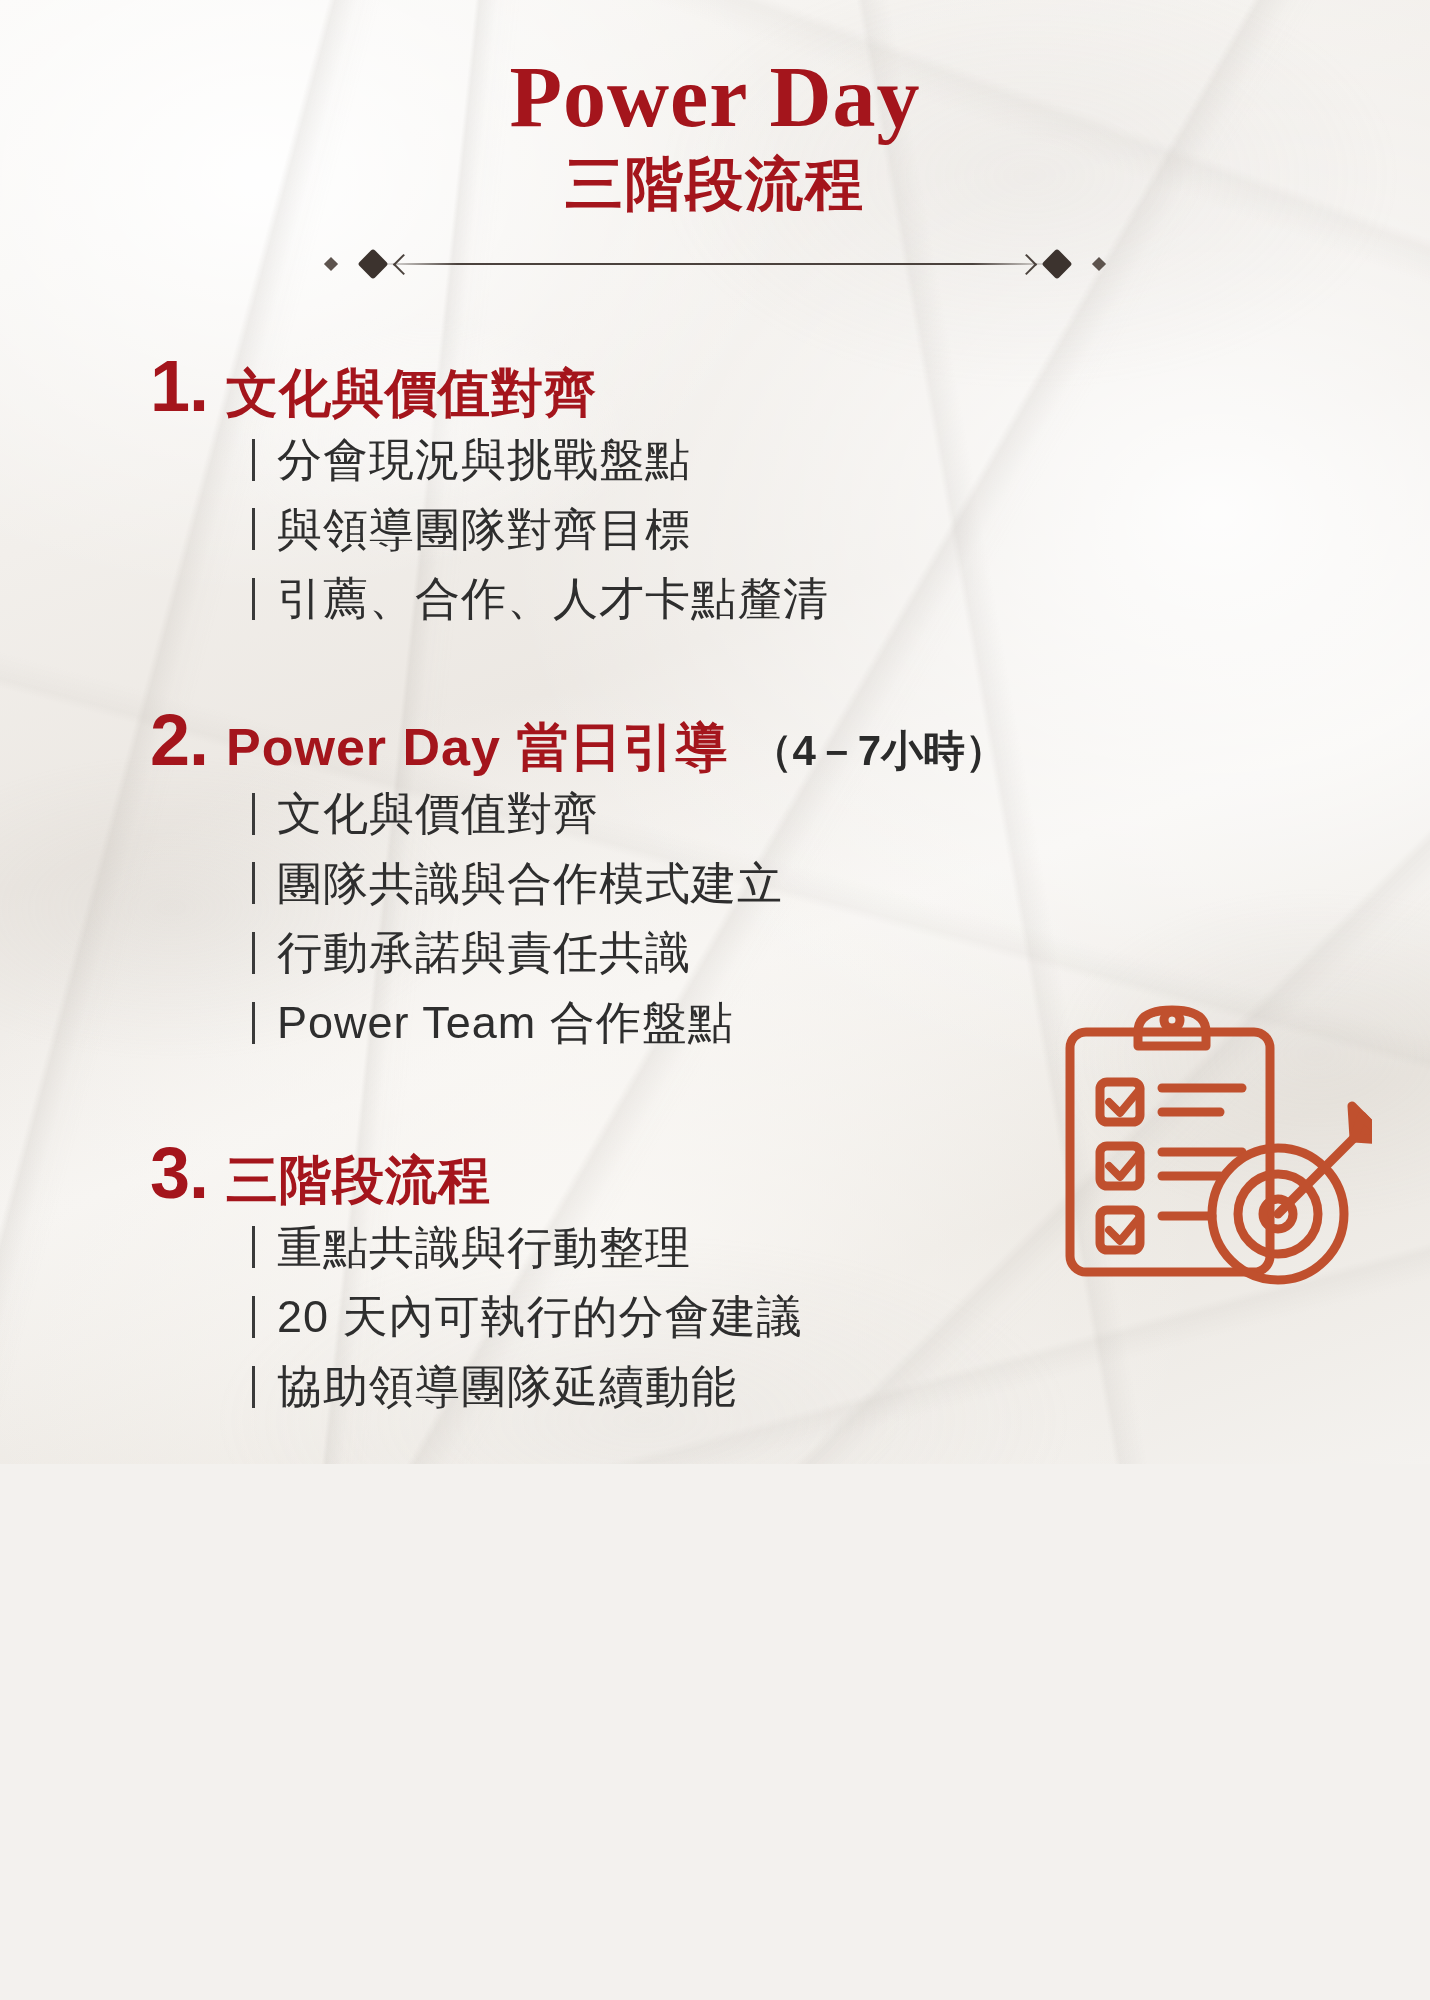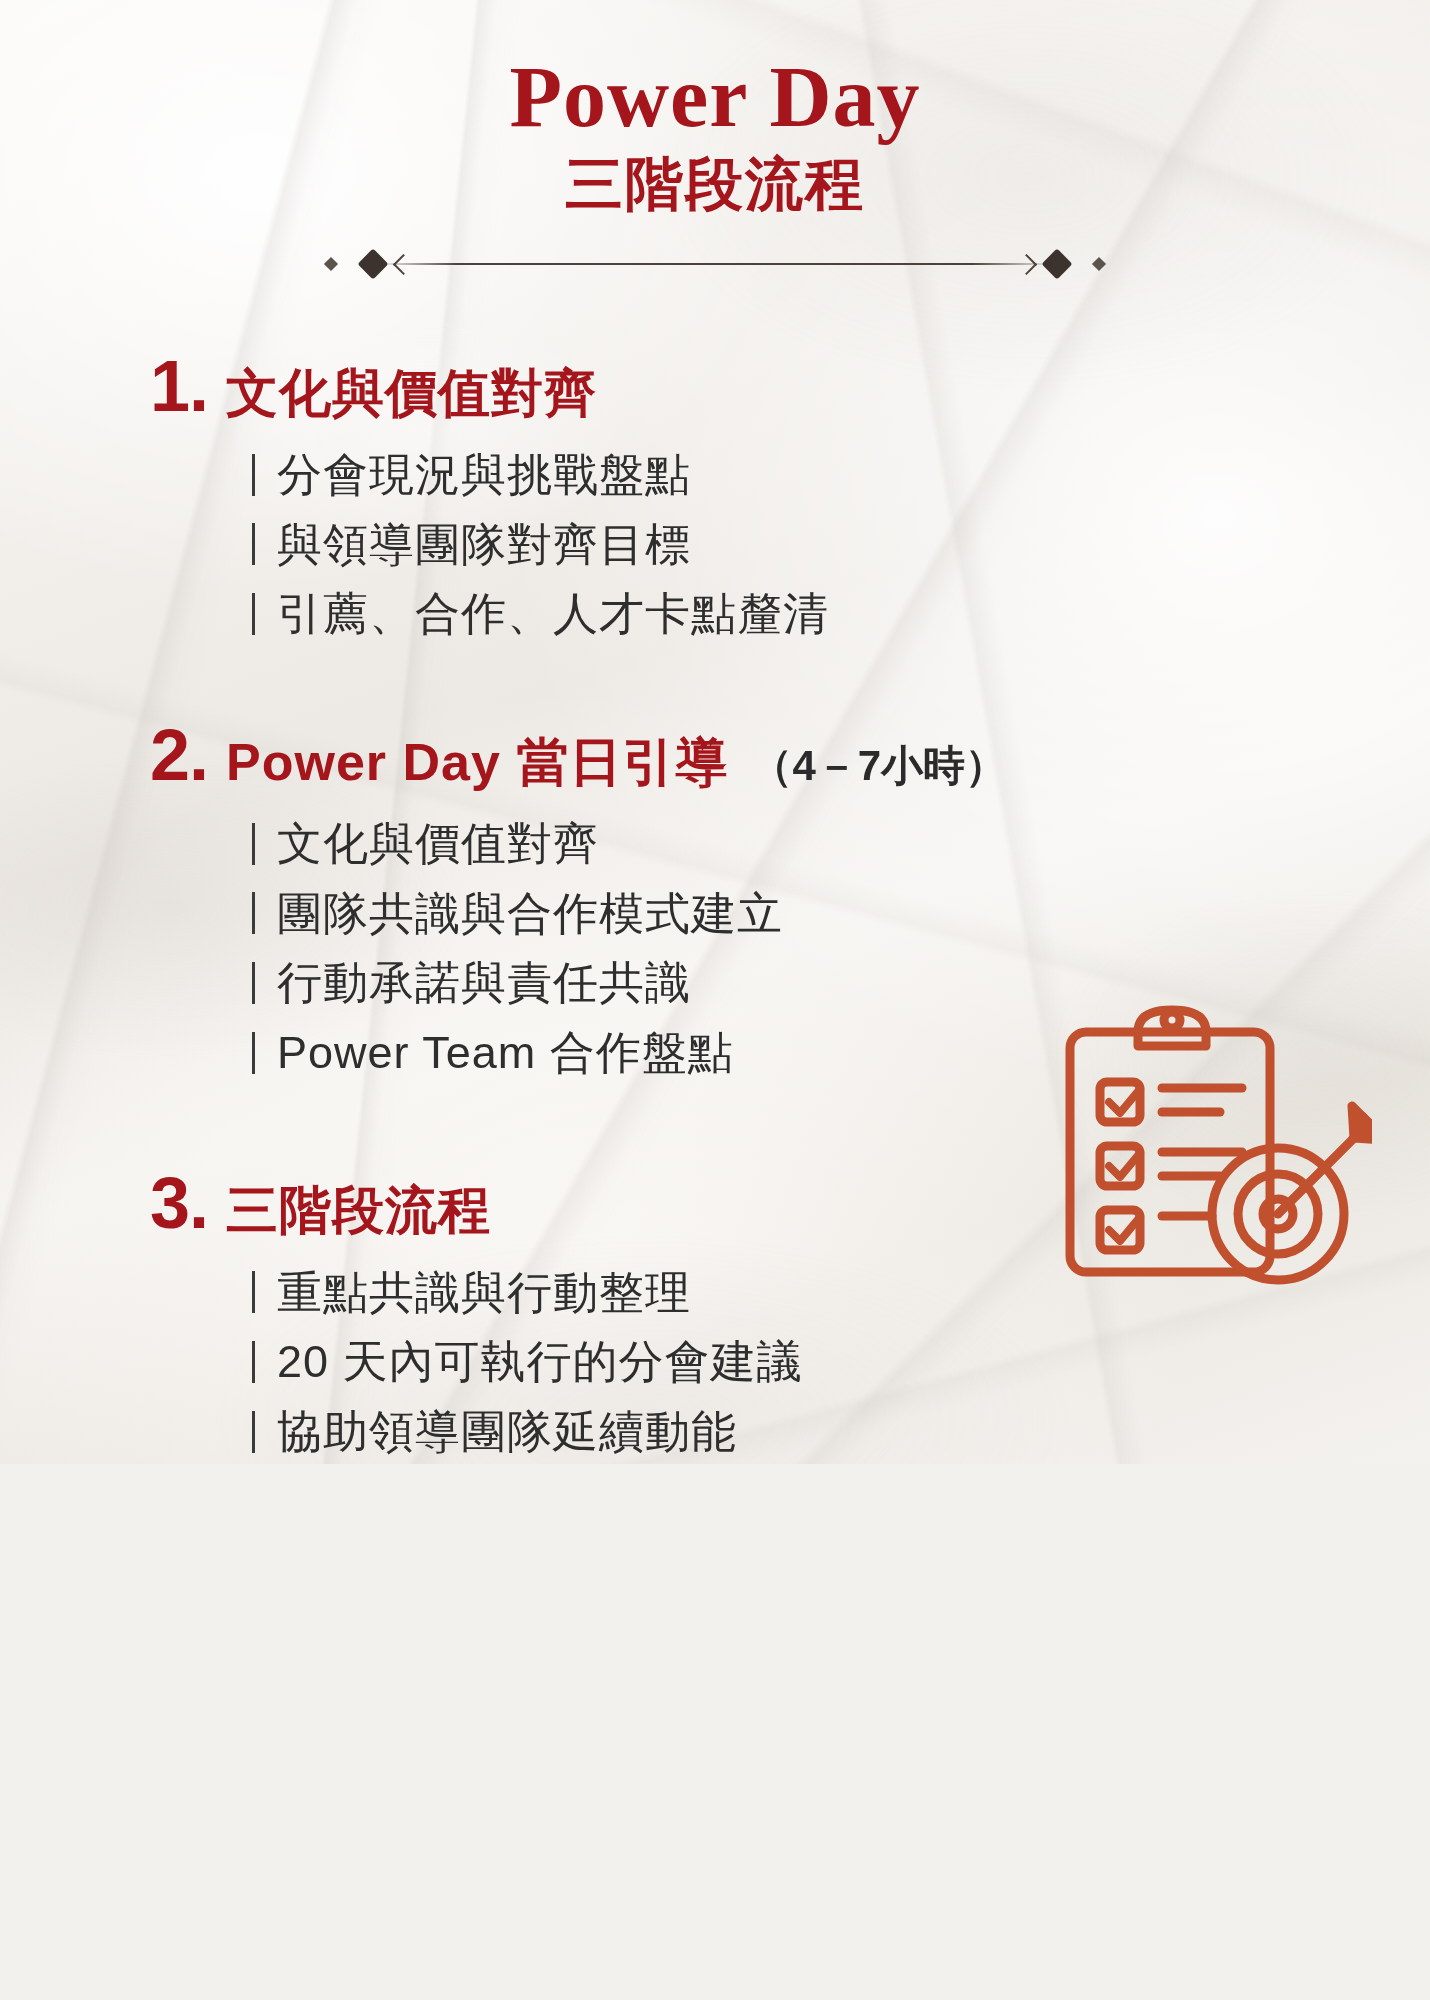--- a/index.html
+++ b/index.html
@@ -169,21 +169,21 @@
   .sec-note {
     font-family: "Liberation Sans", "DejaVu Sans", sans-serif;
     font-weight: bold;
     font-size: 42px;
     line-height: 1.1;
     color: #2b2b2b;
     margin-left: 4px;
   }
 
   .bullets {
-    margin-top: 24px;
+    margin-top: 9px;
     padding-left: 102px;
     list-style: none;
   }
   .bullet {
     display: flex;
     align-items: center;
     margin-bottom: 12px;
   }
   .bullet .bar {
     display: inline-block;

